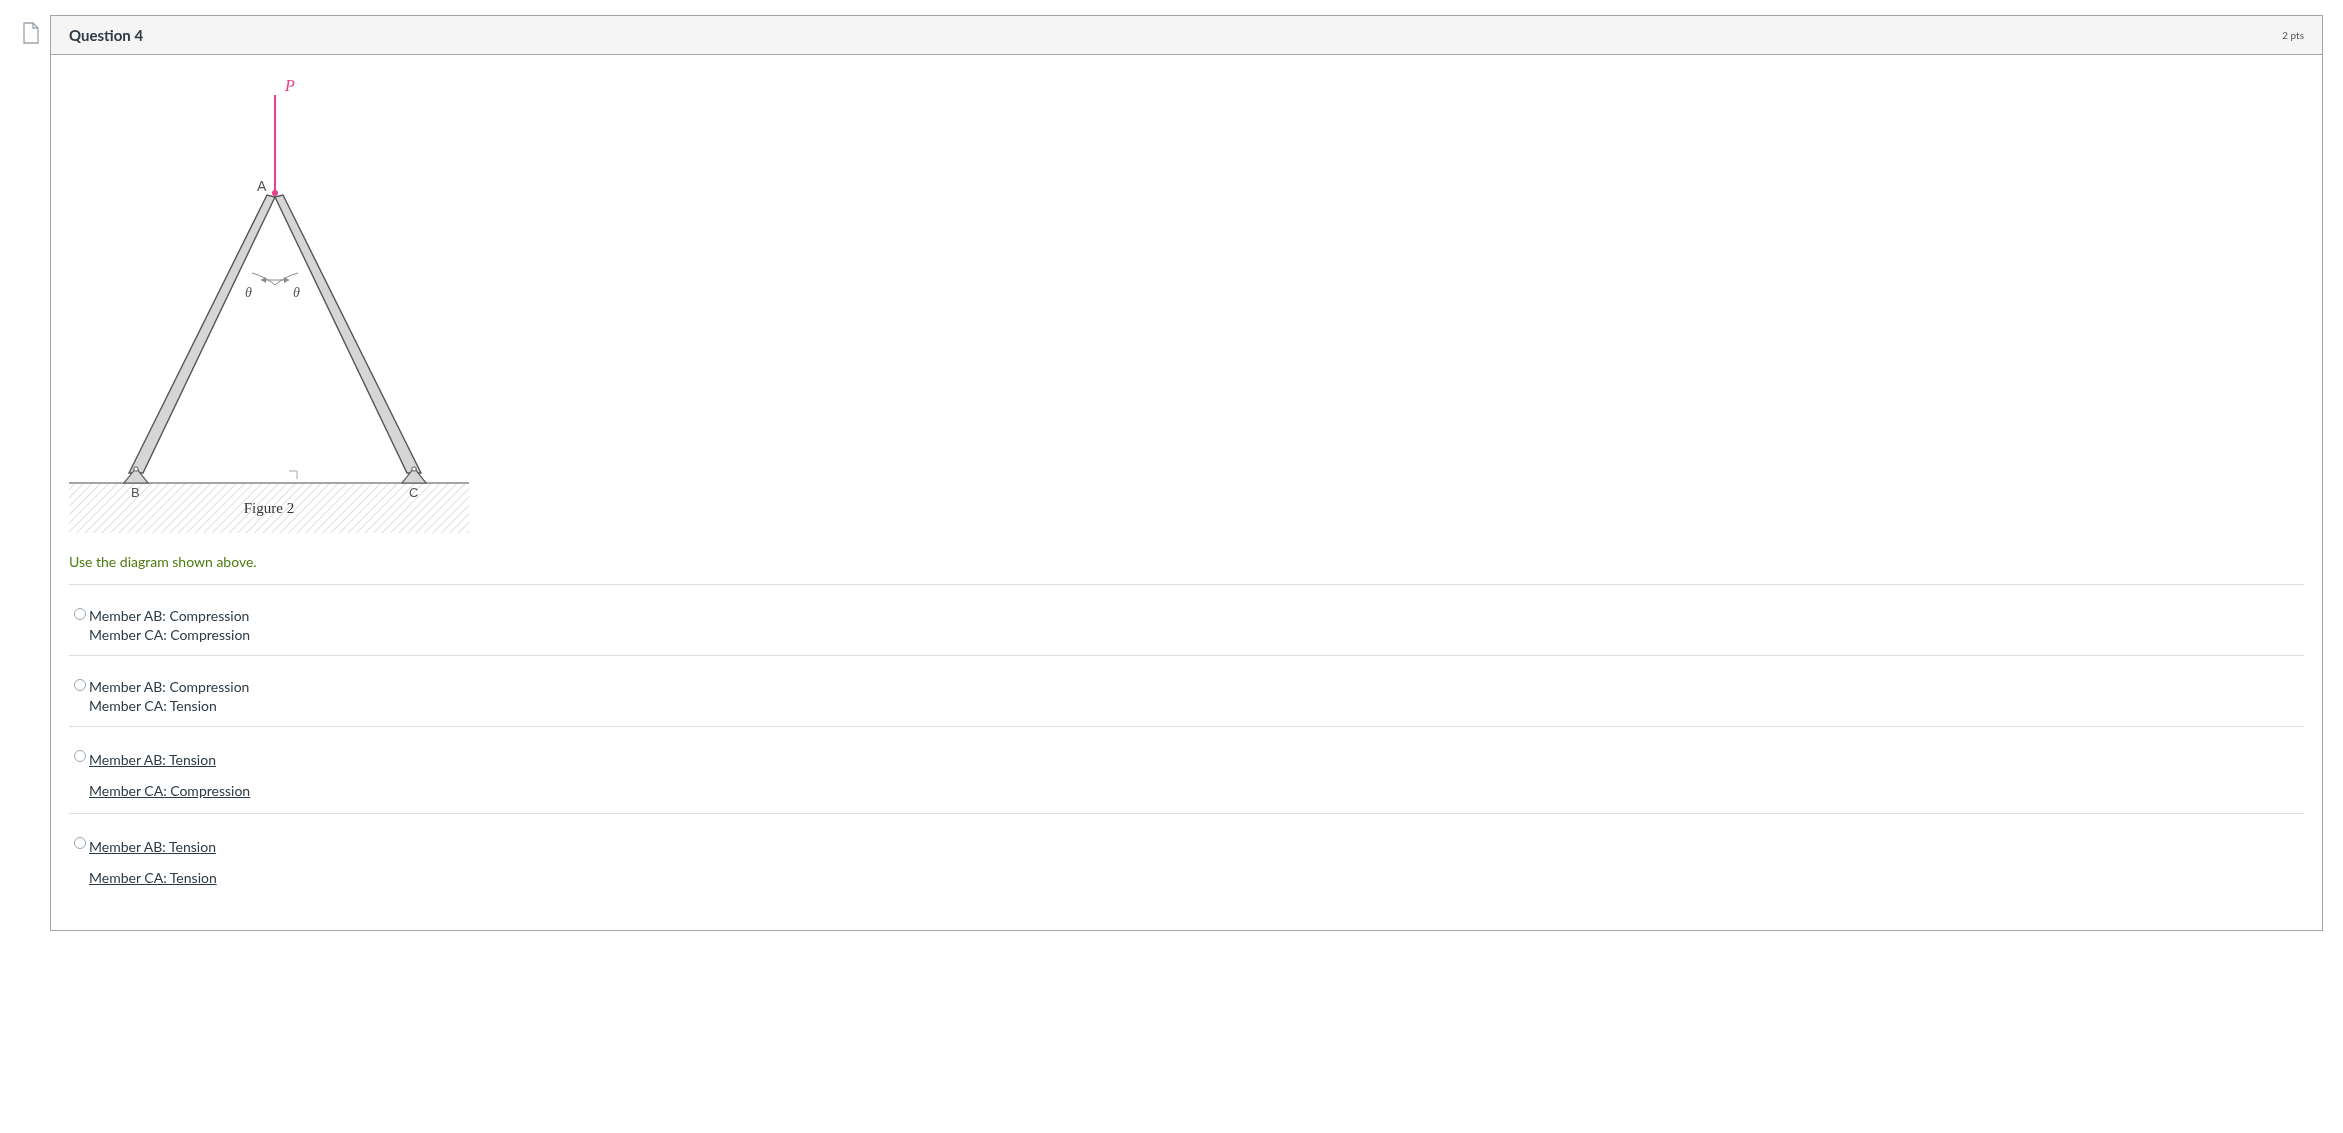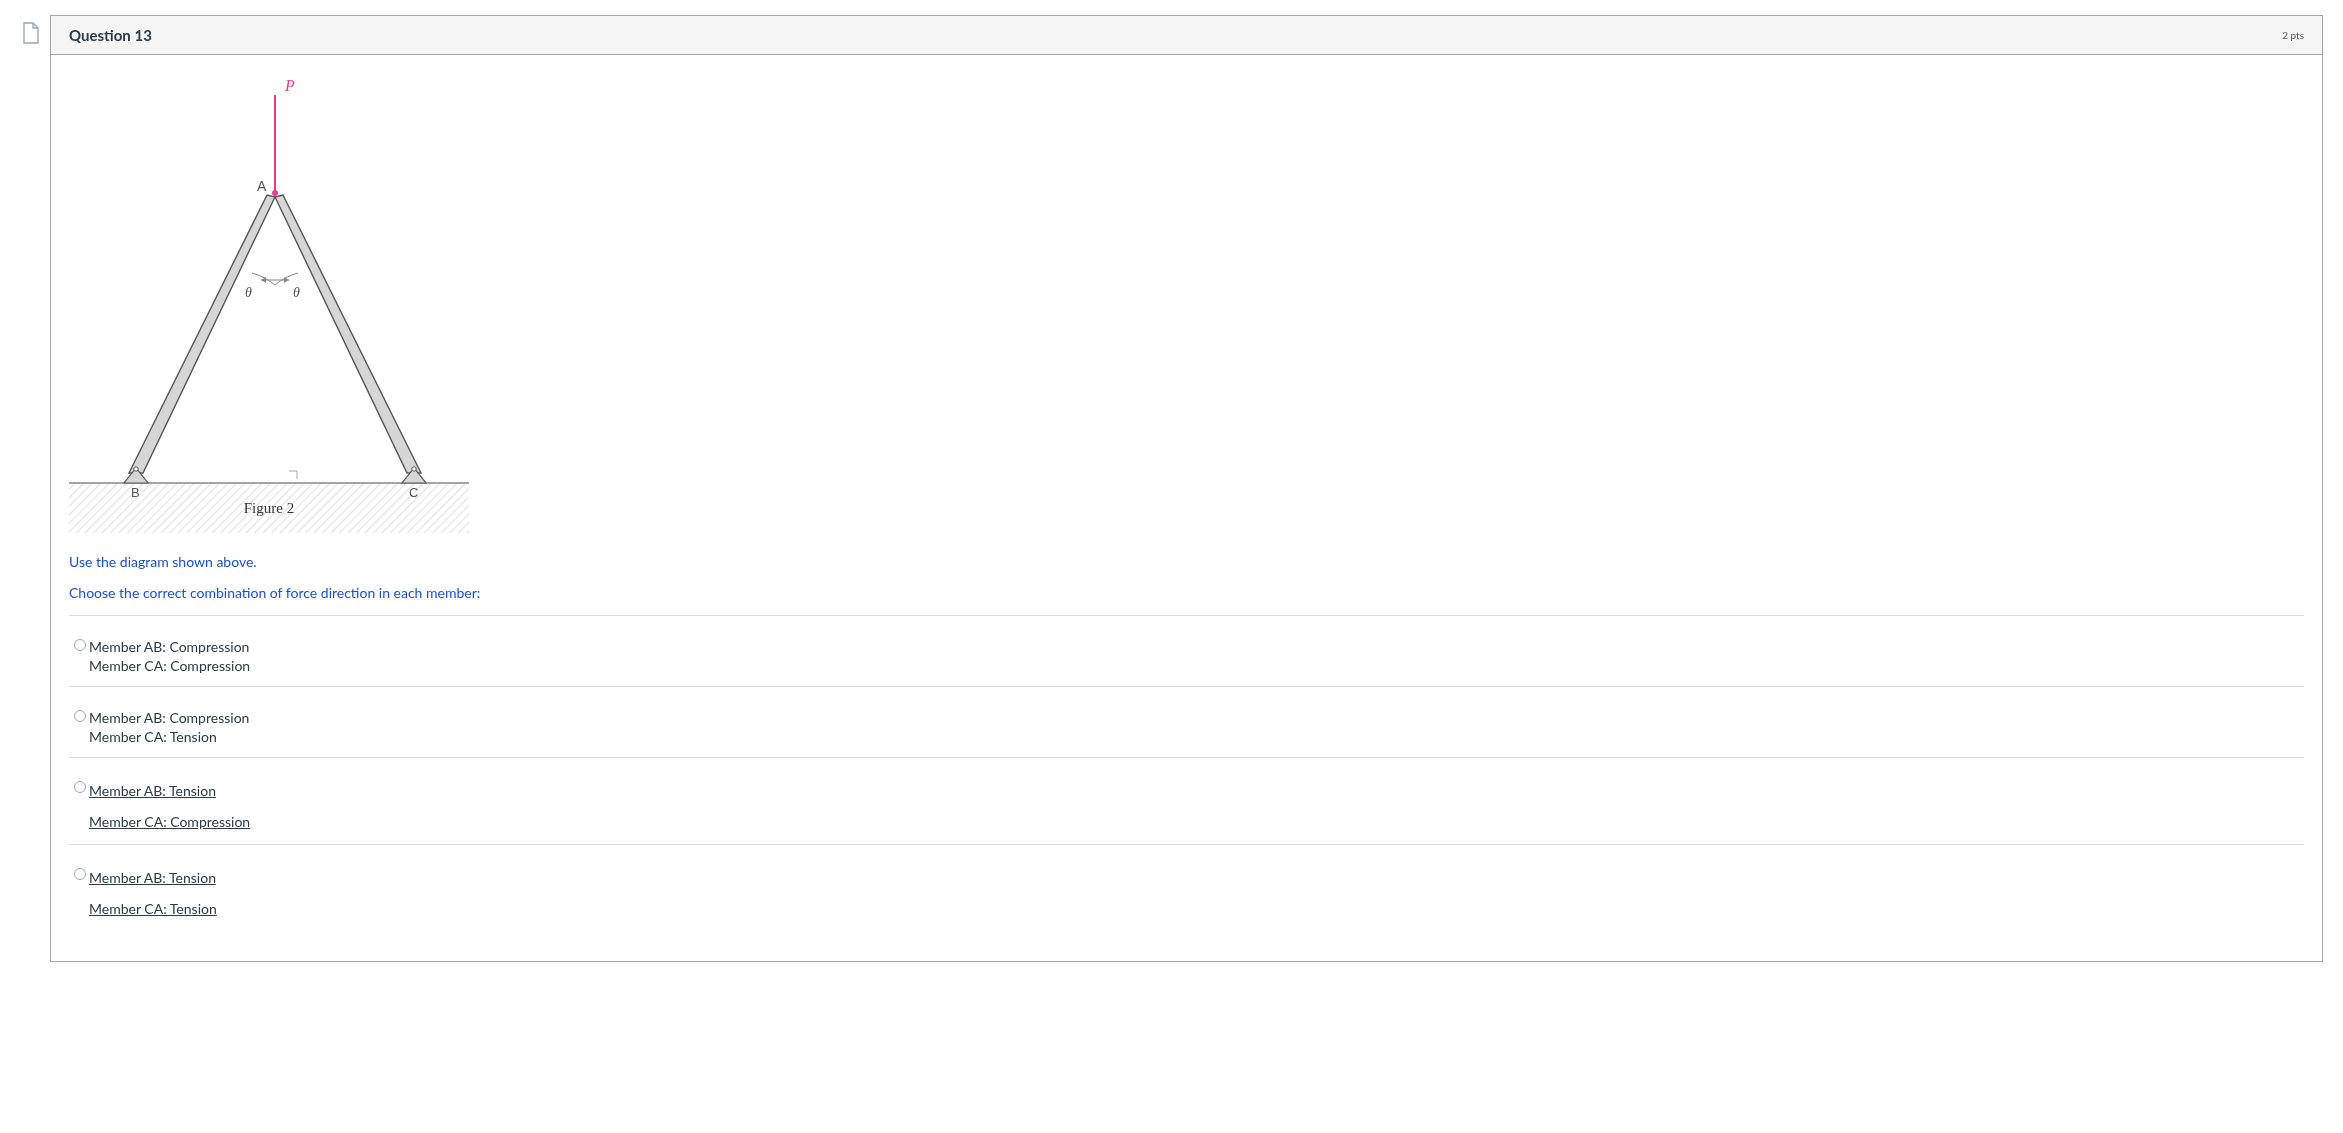--- a/index.html
+++ b/index.html
@@ -40,21 +40,21 @@
   }
   .figure-wrap {
     margin: 0 0 20px 0;
   }
   .figure-svg {
     display: block;
   }
   .prompt p {
     margin: 0 0 14px 0;
     font-size: 14px;
-    color: #1d4ed8;
+    color: #4d7c0f;
   }
   .answers {
     margin-top: 6px;
   }
   .answer {
     border-top: 1px solid #ddd;
     padding: 20px 0 10px 0;
     display: flex;
     align-items: flex-start;
     gap: 0;
@@ -85,21 +85,21 @@
 
 <div class="page-icon">
   <svg viewBox="0 0 18 22" width="18" height="22">
     <path d="M2 1 h9 l5 5 v15 h-14 z" fill="none" stroke="#9aa4ad" stroke-width="1.3"></path>
     <path d="M11 1 v5 h5" fill="none" stroke="#9aa4ad" stroke-width="1.3"></path>
   </svg>
 </div>
 
 <div class="question-box">
   <div class="question-header">
-    <span class="title">Question 13</span>
+    <span class="title">Question 4</span>
     <span class="pts">2 pts</span>
   </div>
 
   <div class="question-body">
 
     <div class="figure-wrap">
       <svg class="figure-svg" width="400" height="460" viewBox="0 0 400 460">
 
         <defs>
           <pattern id="hatch" patternUnits="userSpaceOnUse" width="6" height="6" patternTransform="rotate(45)">
@@ -138,21 +138,20 @@
         <text x="224" y="224" font-family="serif" font-style="italic" font-size="14" fill="#555">θ</text>
 
         <path d="M220 398 h8 v8" fill="none" stroke="#aaa" stroke-width="1"></path>
 
         <text x="200" y="440" text-anchor="middle" font-family="'Times New Roman', serif" font-size="15" fill="#333">Figure 2</text>
       </svg>
     </div>
 
     <div class="prompt">
       <p>Use the diagram shown above.</p>
-      <p>Choose the correct combination of force direction in each member:</p>
     </div>
 
     <div class="answers">
       <label class="answer">
         <input type="radio" name="q14" class="radio" style="">
         <div class="opt-body">
           <div class="line">Member AB:  Compression</div>
           <div class="line">Member CA:  Compression</div>
         </div>
       </label>

